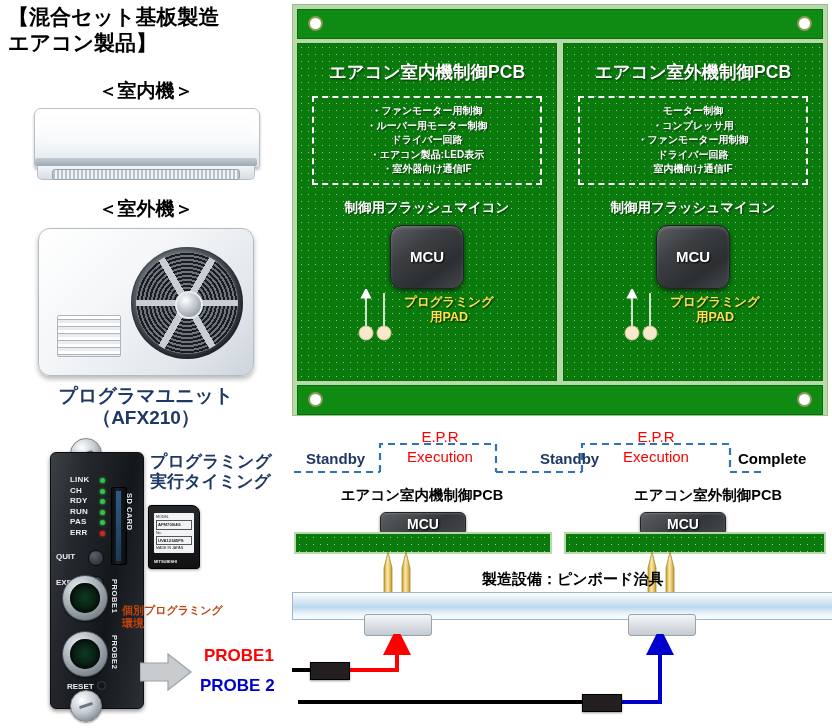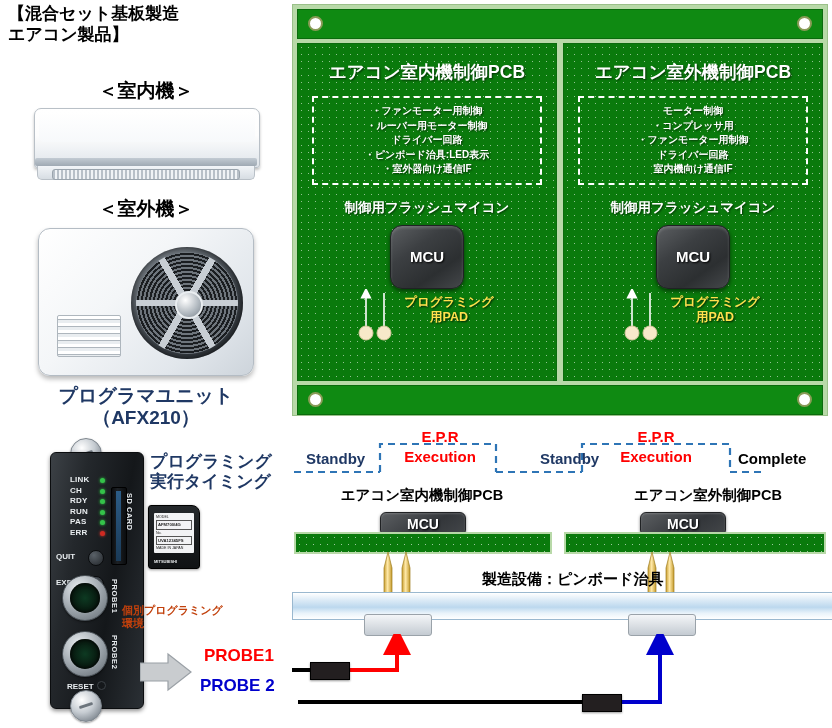--- a/index.html
+++ b/index.html
@@ -1,21 +1,21 @@
 <!DOCTYPE html>
 <html lang="ja"><head>
 <meta charset="utf-8">
 <style>
   html,body{margin:0;padding:0;background:#fff;}
   body{width:832px;height:728px;position:relative;overflow:hidden;
        font-family:"Liberation Sans","DejaVu Sans",sans-serif;}
   .abs{position:absolute;}
 
   
-  #title{left:8px;top:4px;width:280px;font-size:17px;font-weight:bold;color:#000;line-height:1.22;}
+  #title{left:8px;top:4px;width:280px;font-size:21px;font-weight:bold;color:#000;line-height:1.22;}
   #title .l2{display:block;padding-right:4px;}
 
   .sec-label{font-size:19px;font-weight:bold;color:#000;text-align:center;width:280px;left:6px;}
 
   
   #indoor{left:34px;top:108px;width:224px;height:70px;}
   .ac-body{position:absolute;left:0;top:0;width:100%;height:58px;border-radius:7px 7px 3px 3px;
     background:linear-gradient(#ffffff 0%,#fdfdfd 45%,#eef1f4 72%,#dfe4e9 100%);
     border:1px solid #b9c0c7;box-shadow:0 2px 3px rgba(0,0,0,.25);}
   .ac-body:after{content:"";position:absolute;left:4px;right:4px;top:3px;height:30px;border-radius:5px;
@@ -140,21 +140,21 @@
     color:#fff;font-size:15px;font-weight:bold;display:flex;align-items:center;justify-content:center;
     text-shadow:1px 1px 2px #000;}
   .pad-area{position:relative;height:54px;}
   .pad-svg{position:absolute;left:0;top:0;}
   .pad-text{position:absolute;color:#ffe14d;font-size:12.5px;font-weight:bold;line-height:1.2;
     text-align:center;text-shadow:1px 1px 2px rgba(0,0,0,.75);}
 
   
   #timing{left:292px;top:424px;width:540px;height:60px;}
   .tm-lbl{position:absolute;font-size:15px;font-weight:bold;color:#1f3864;}
-  .tm-red{position:absolute;font-size:15px;font-weight:bold;color:#ff0000;text-align:center;}
+  .tm-red{position:absolute;font-size:15px;font-weight:normal;color:#ff0000;text-align:center;}
 
   
   #lower{left:292px;top:486px;width:540px;height:240px;}
   .pcb-lbl{position:absolute;font-size:14.5px;font-weight:bold;color:#000;text-align:center;}
   .mini-mcu{position:absolute;width:84px;height:22px;border-radius:6px;
     background:linear-gradient(145deg,#5c5f62,#33363a 60%,#44474a);
     border:1px solid #202224;color:#fff;font-size:14px;font-weight:bold;
     display:flex;align-items:center;justify-content:center;text-shadow:1px 1px 2px #000;
     box-shadow:0 1px 3px rgba(0,0,0,.5), inset 0 1px 2px rgba(255,255,255,.18);}
   .mini-board{position:absolute;height:18px;background:#0a7a0c;
@@ -294,21 +294,21 @@
   </div>
 
   <div class="boards">
 
     <div class="board">
       <div class="board-title">エアコン室内機制御PCB</div>
       <div class="spec">
         <div>・ファンモーター用制御</div>
         <div>・ルーバー用モーター制御</div>
         <div>ドライバー回路</div>
-        <div>・ピンボード治具:LED表示</div>
+        <div>・エアコン製品:LED表示</div>
         <div>・室外器向け通信IF</div>
       </div>
       <div class="mcu-cap">制御用フラッシュマイコン</div>
       <div class="mcu-chip">MCU</div>
       <div class="pad-area">
         <svg class="pad-svg" width="120" height="54" viewBox="0 0 120 54" style="left:56px">
           <defs>
               <marker id="ahW" markerWidth="7" markerHeight="7" refX="3.5" refY="3.5" orient="auto">
             <path d="M0,0 L7,3.5 L0,7 z" fill="#ffffff"></path>
               </marker>

